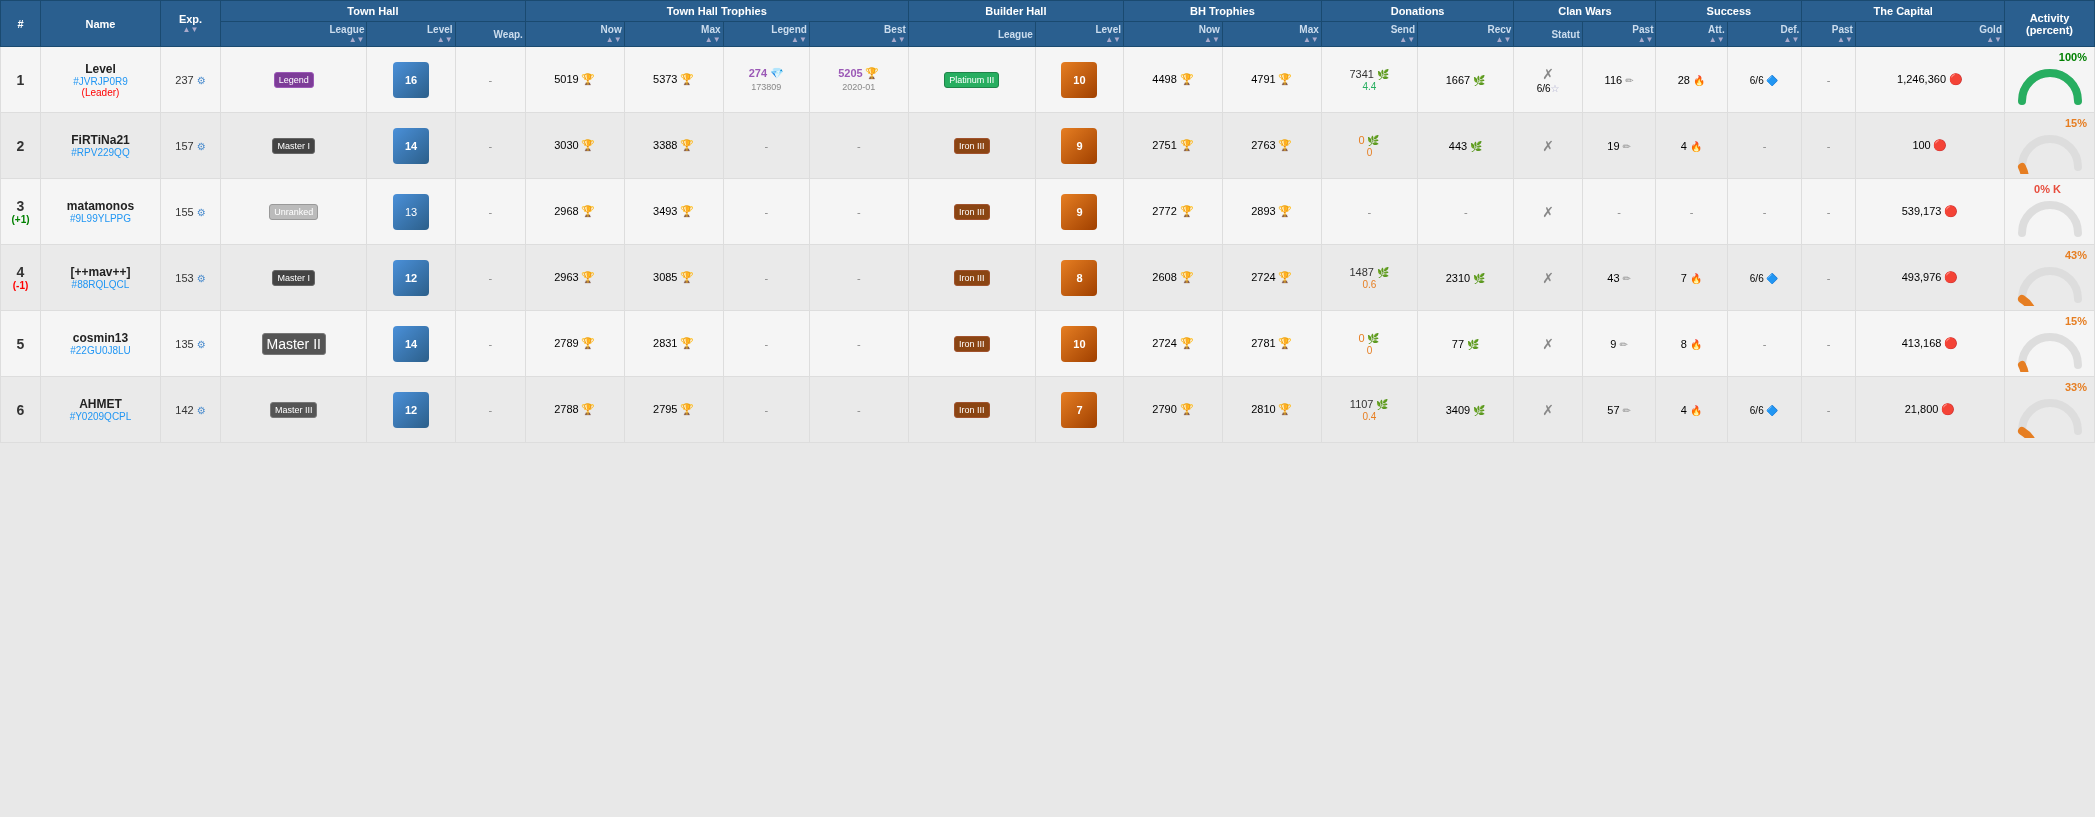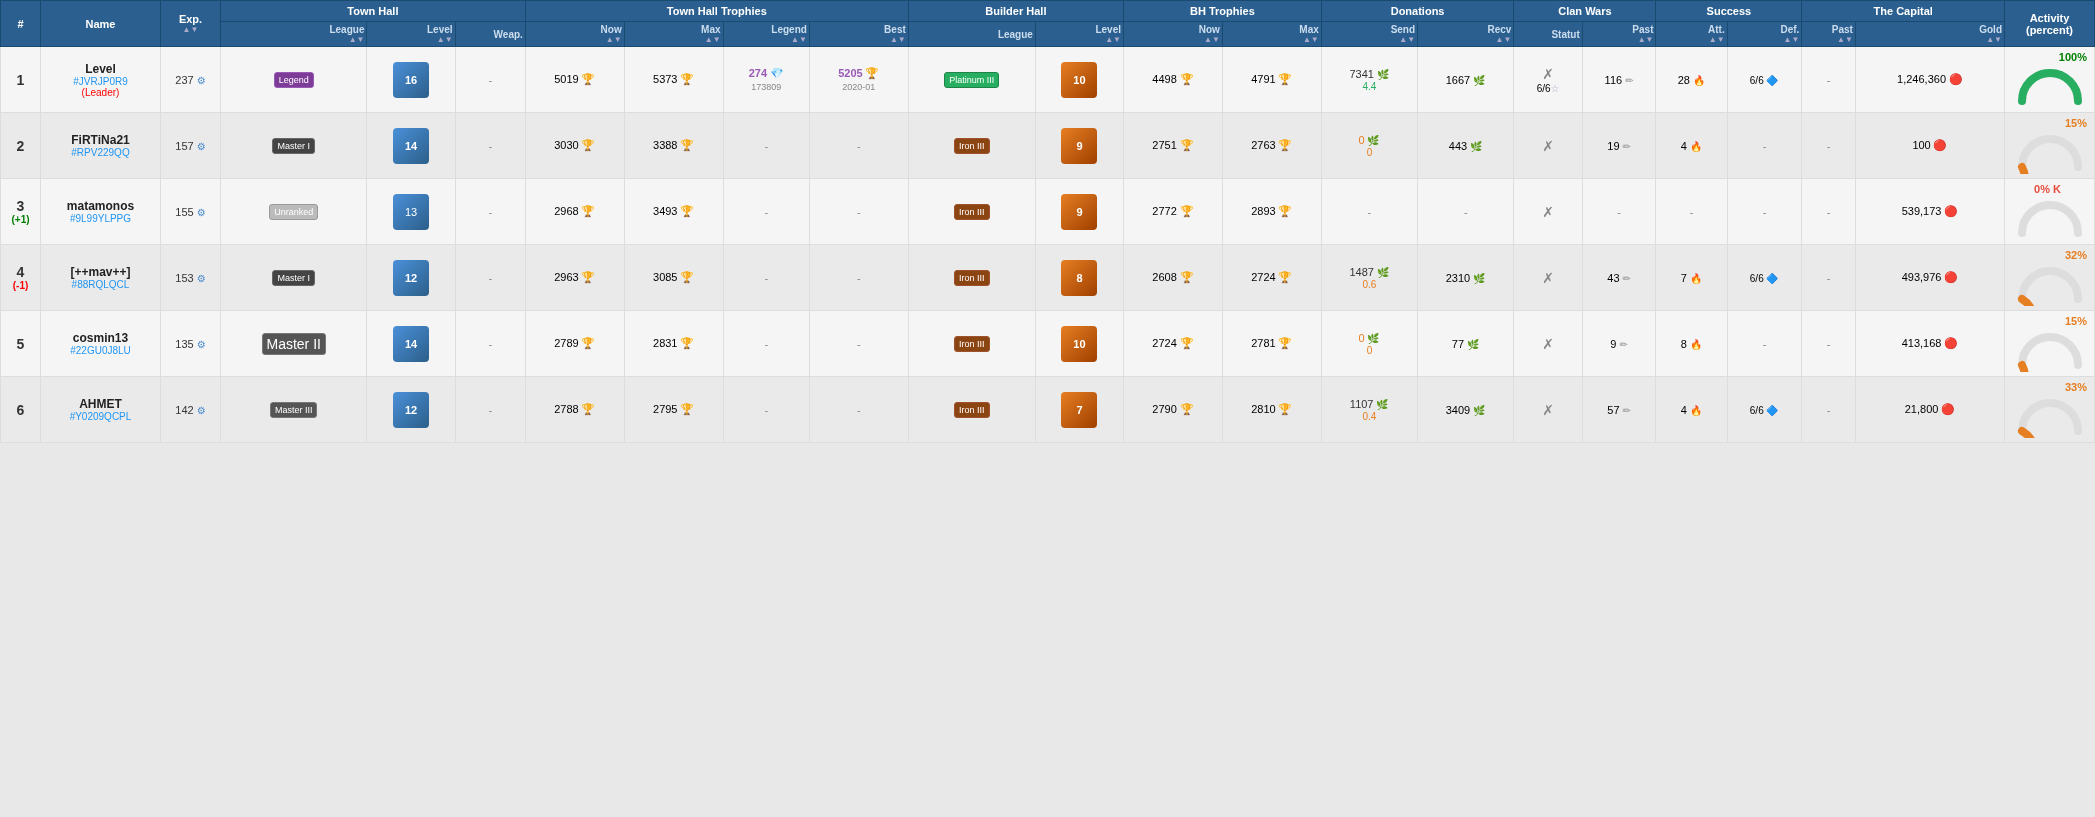--- a/index.html
+++ b/index.html
@@ -370,21 +370,21 @@
     <td>
       <span style="color:#888;font-size:14px;">✗</span>
       <br>
     </td>
     <td>43 <span style="color:#888;font-size:10px;">✏</span></td>
     <td>7 <span style="color:#e74c3c;font-size:10px;">🔥</span></td>
     <td><span style="font-size:10px;">6/6</span> <span style="color:#4488cc;font-size:10px;">🔷</span></td>
     <td><span style="color:#888;">-</span></td>
     <td>493,976 <span style="color:#e74c3c;">🔴</span></td>
     <td class="activity-cell">
-      <div style="color:#e67e22;font-weight:bold;font-size:11px;text-align:right;padding-right:4px;">32%</div>
+      <div style="color:#e67e22;font-weight:bold;font-size:11px;text-align:right;padding-right:4px;">43%</div>
       <svg class="gauge-svg" width="76" height="45" viewBox="0 0 76 45">
     <path d="M 10 38 A 28 28 0 0 1 66 38" fill="none" stroke="#ddd" stroke-width="8" stroke-linecap="round"></path>
     <path d="M 10 38 A 28 28 0 0 1 22.9968497405881 61.641181914056425" fill="none" stroke="#e67e22" stroke-width="8" stroke-linecap="round"></path>
   </svg>
     </td>
   </tr>
       <tr>
     <td class="rank-cell">
       5
       

